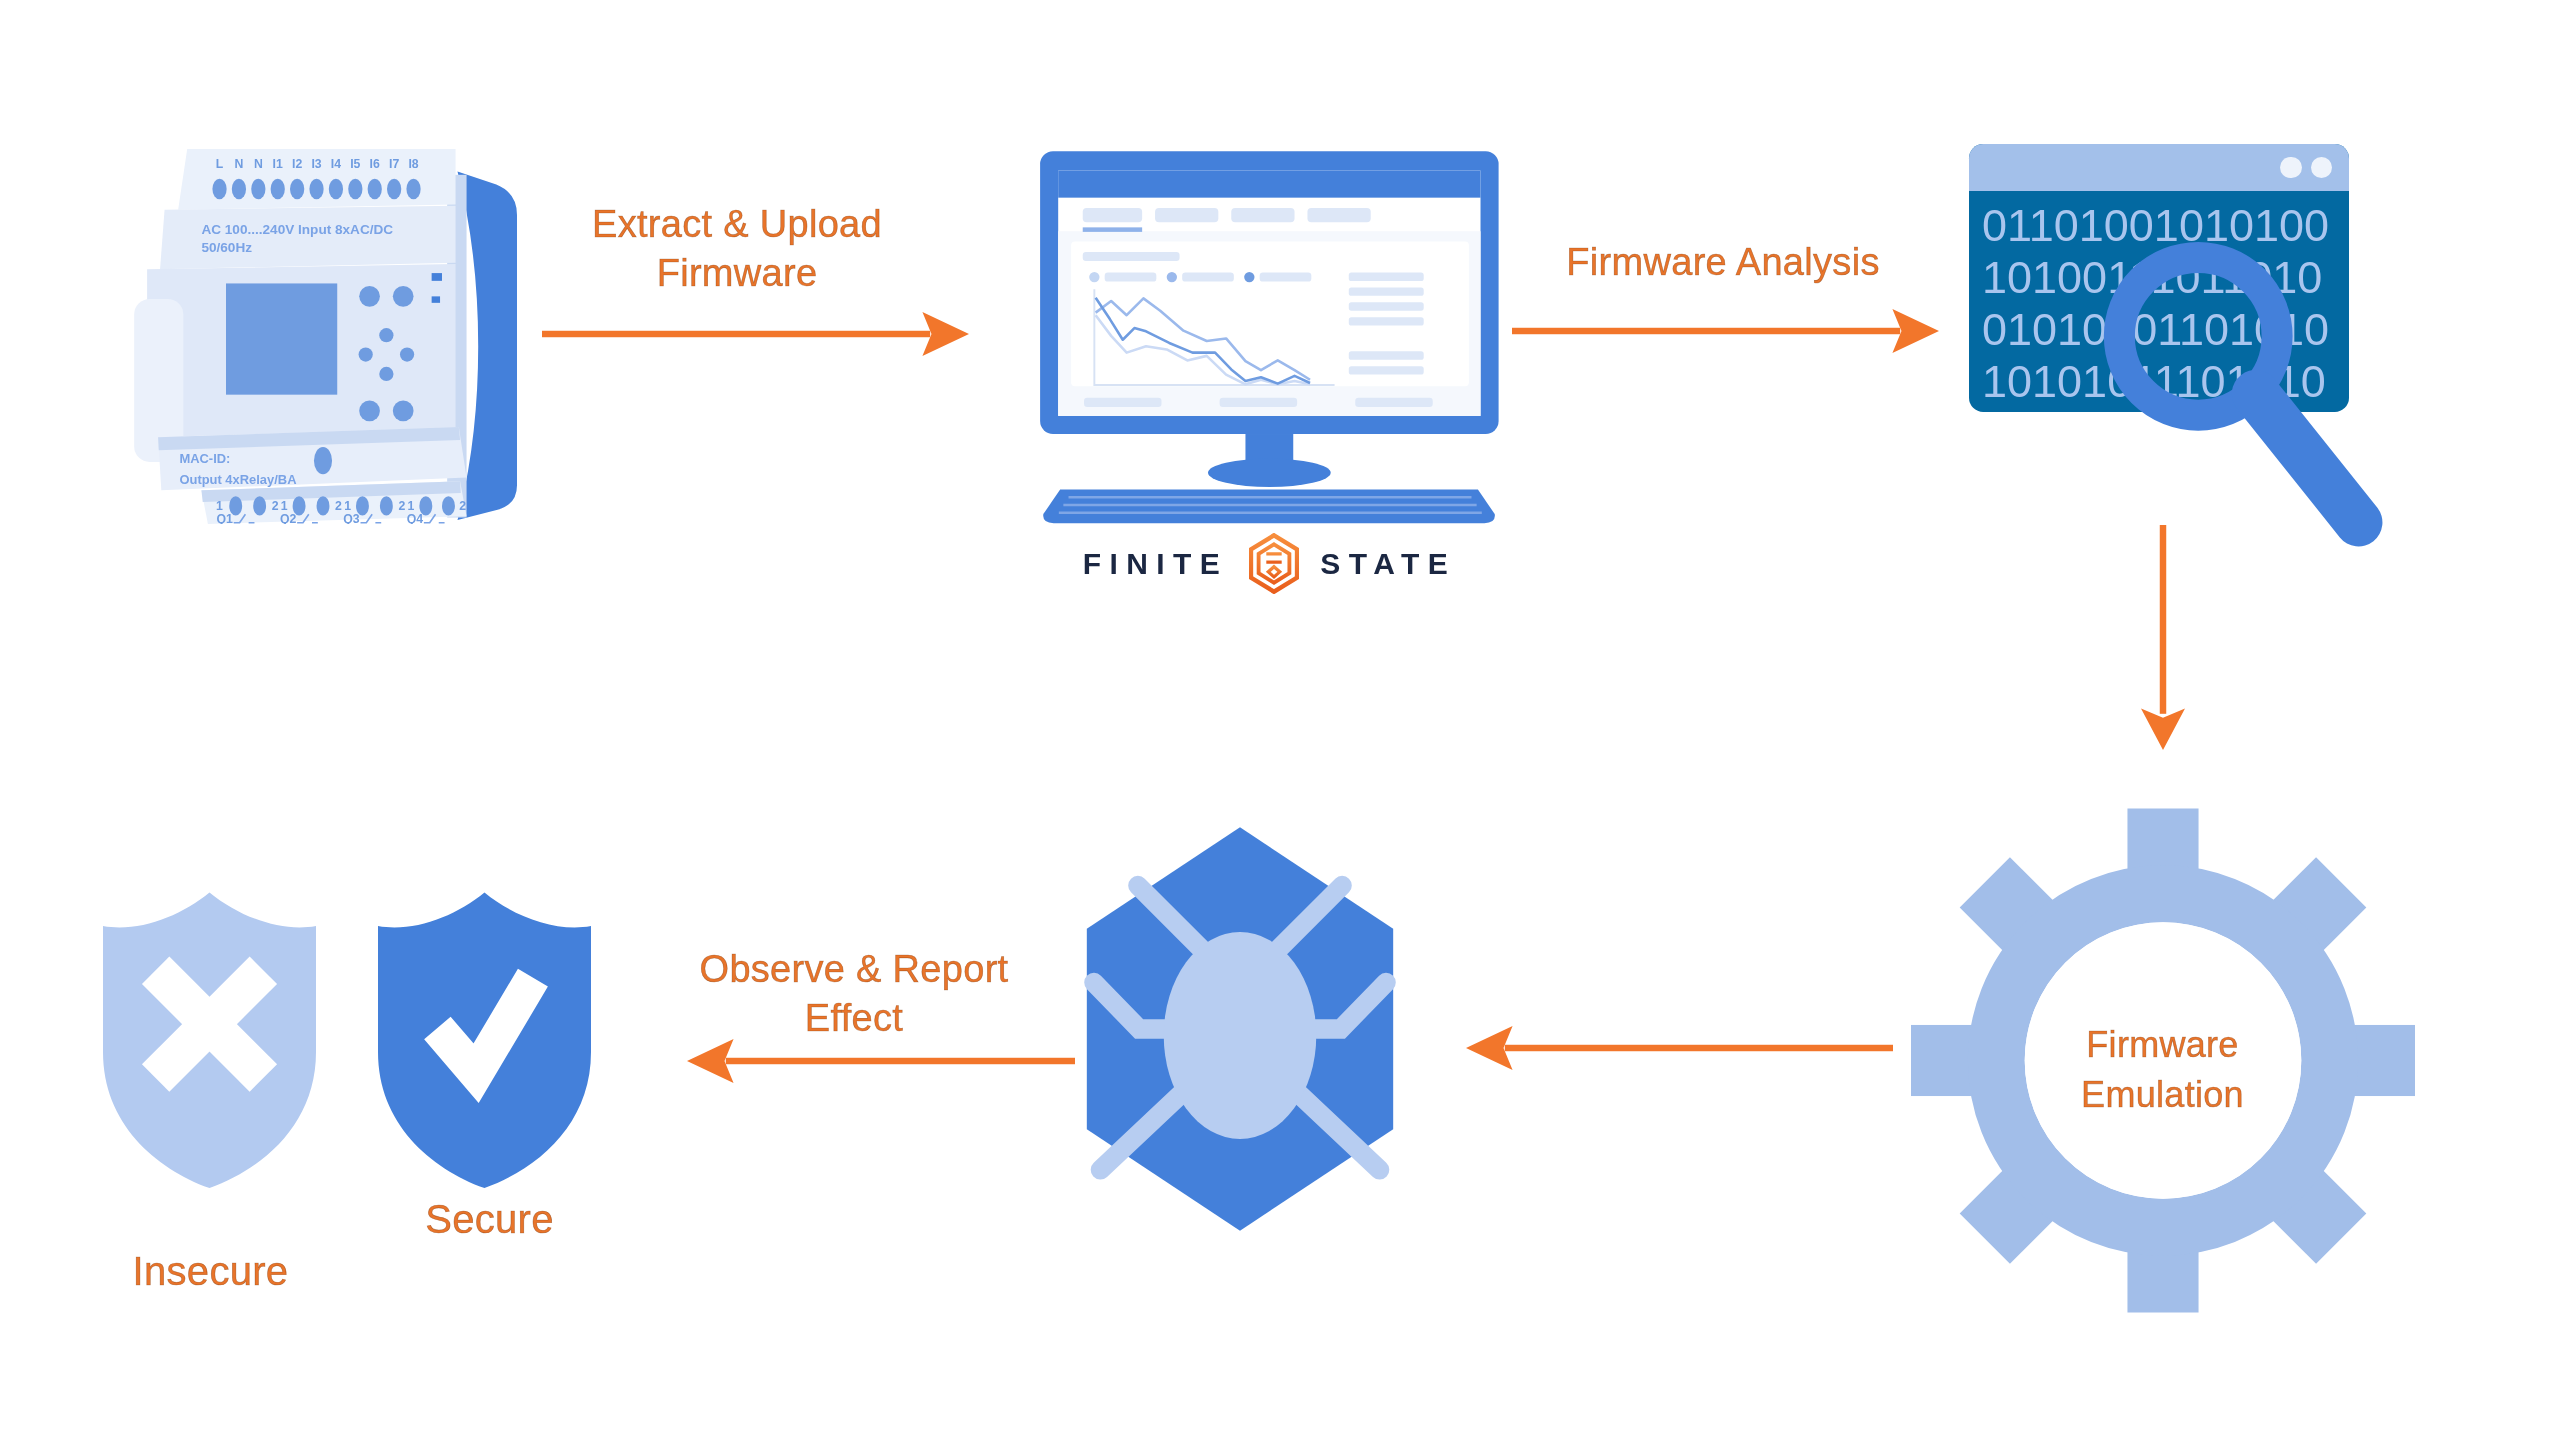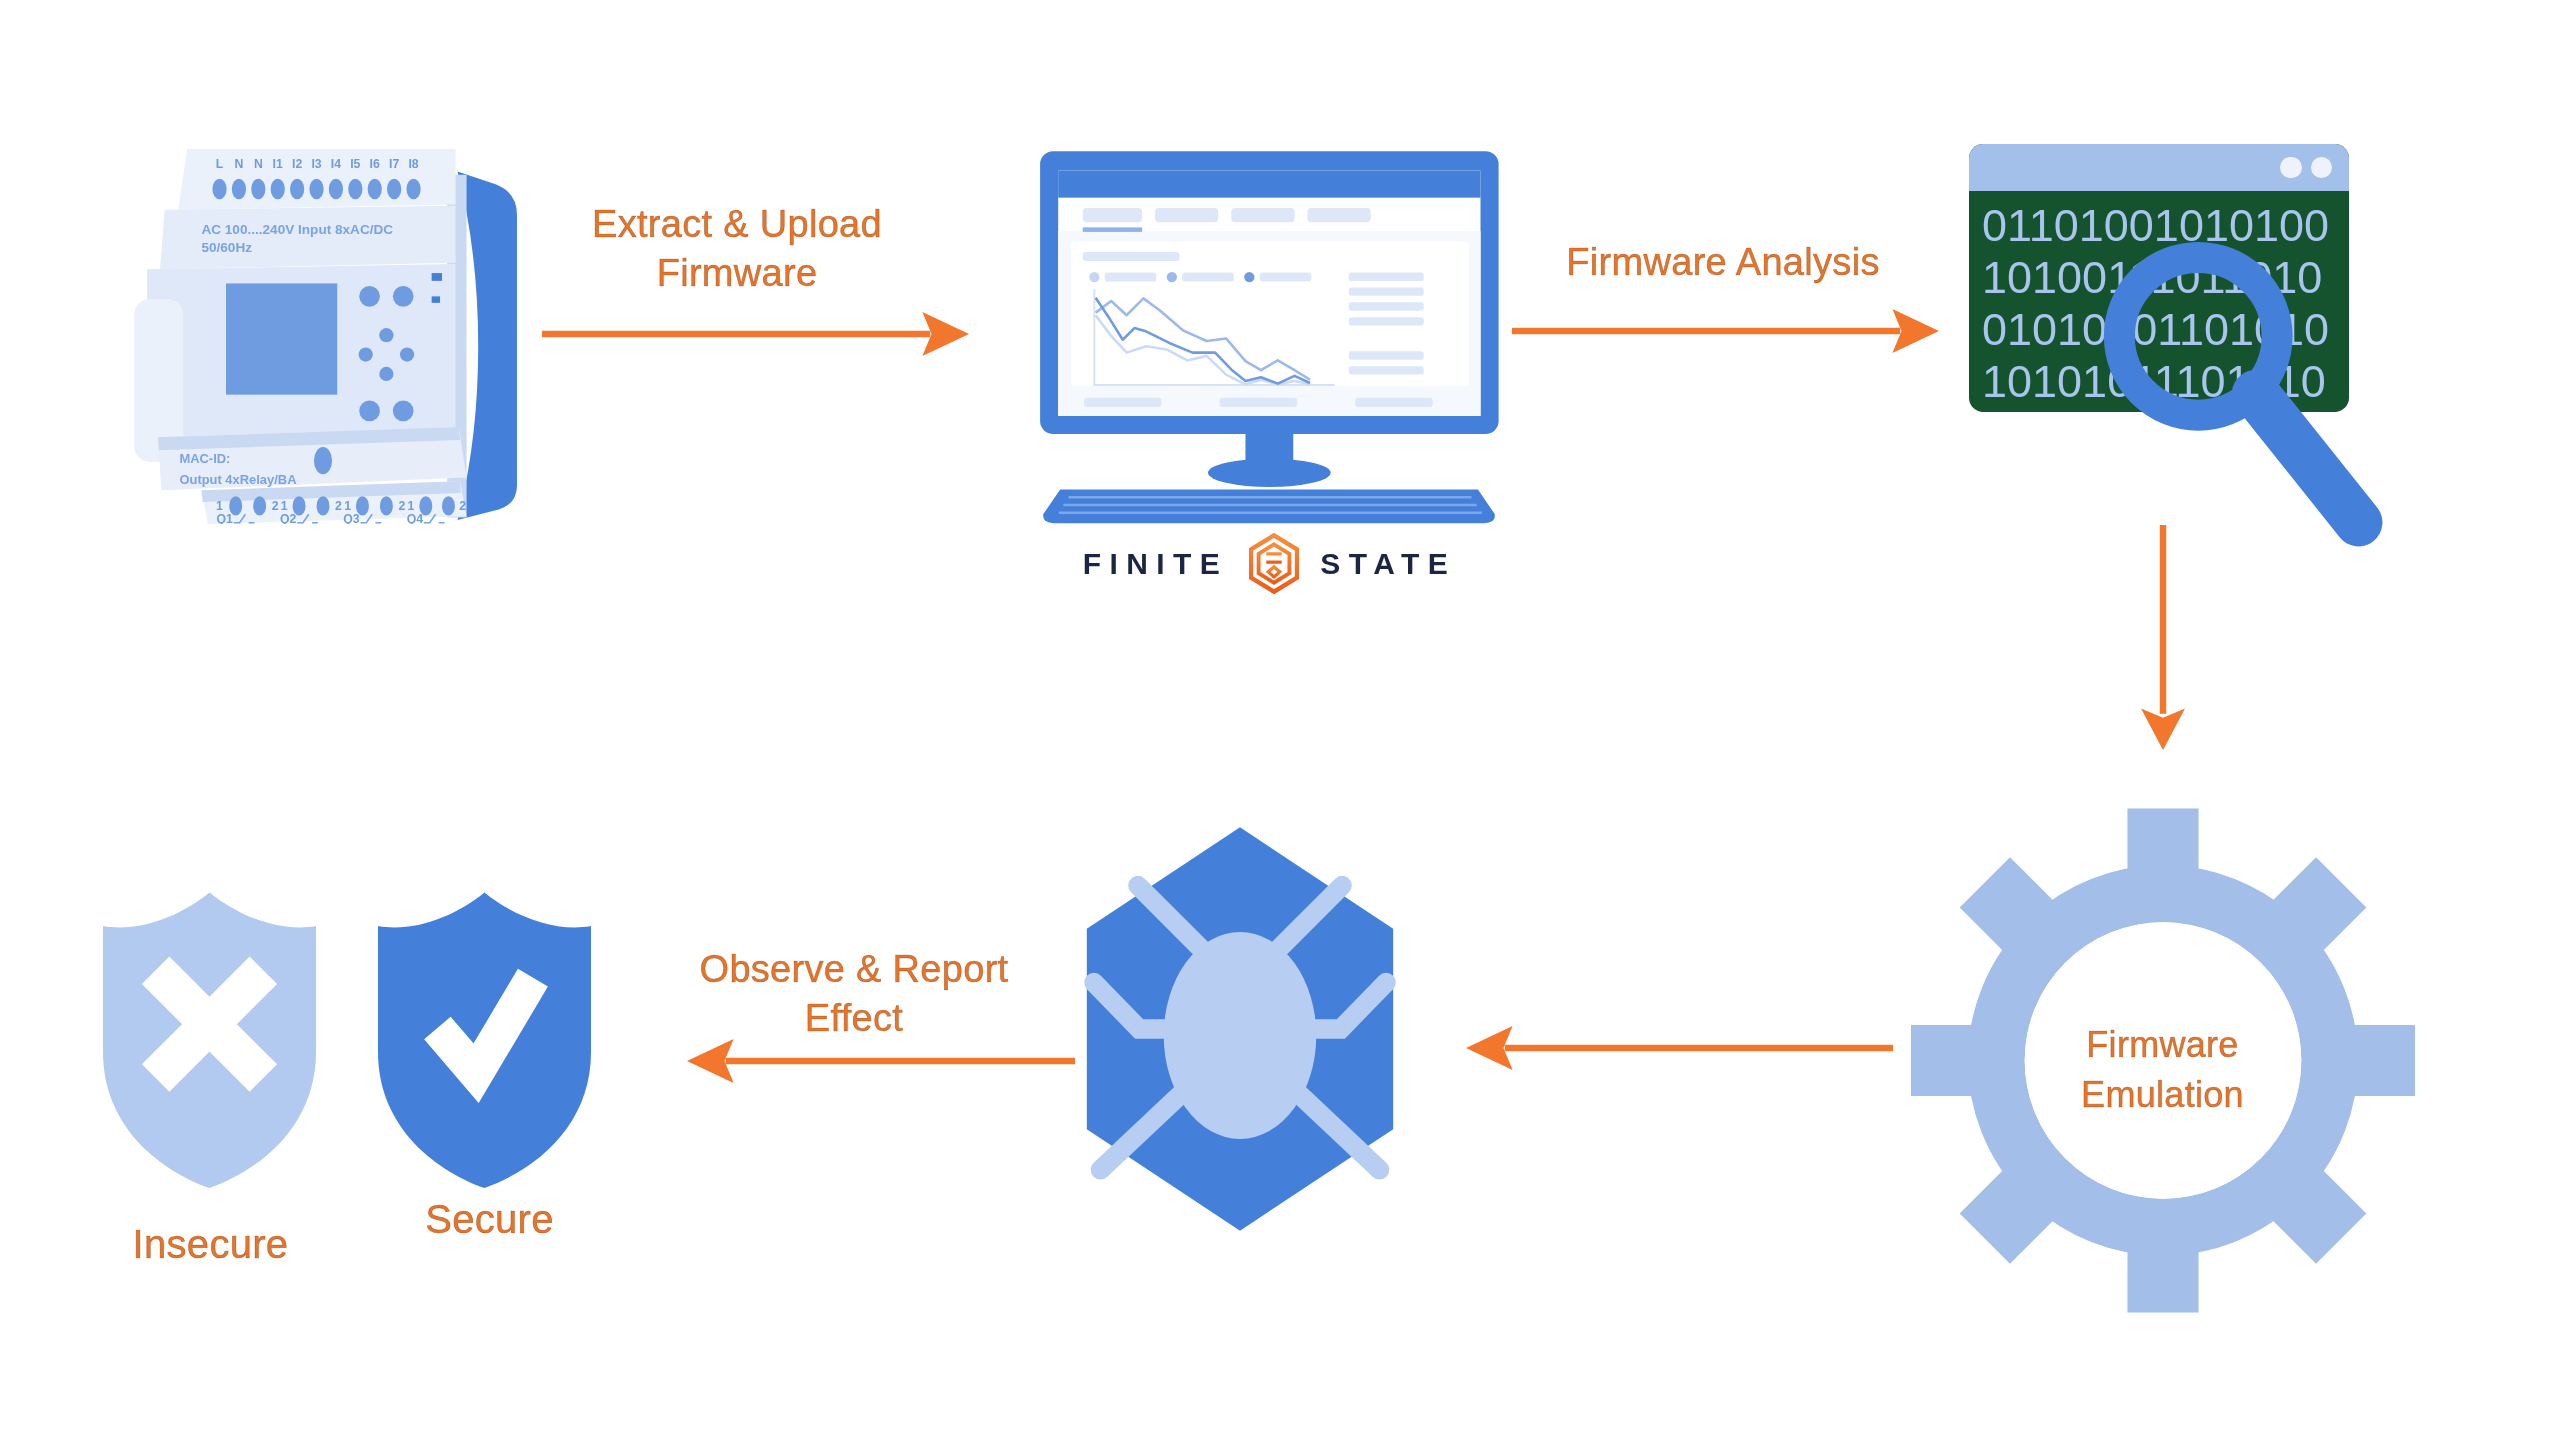--- a/index.html
+++ b/index.html
@@ -3,21 +3,21 @@
 <meta charset="utf-8">
 <style>
   html,body{margin:0;padding:0;background:#ffffff;}
   .canvas{position:relative;width:2576px;height:1455px;background:#ffffff;overflow:hidden;
           font-family:"Liberation Sans",sans-serif;}
   .abs{position:absolute;}
   .flow-label{position:absolute;text-align:center;color:#E8742A;font-size:38px;line-height:49px;
               font-weight:400;letter-spacing:0.3px;-webkit-text-stroke:0.6px rgba(110,45,0,.45);}
   .logo-row{position:absolute;display:flex;align-items:center;justify-content:center;gap:21px;}
   .logo-word{color:#1B2742;font-size:30px;font-weight:700;letter-spacing:8.4px;}
-  .binary-panel{position:absolute;background:#14532d;border-radius:14.2px;}
+  .binary-panel{position:absolute;background:#0369a1;border-radius:14.2px;}
   .bp-header{height:47px;background:#A3C0EA;border-radius:14.2px 14.2px 0 0;display:flex;
              align-items:center;justify-content:flex-end;gap:9px;padding-right:17px;}
   .bp-dot{width:21.3px;height:21.3px;border-radius:50%;background:#EEF3FB;}
   .bp-rows{padding:9px 0 0 13px;color:#A9C5EE;font-size:45px;line-height:52px;font-weight:400;}
   .bp-row{white-space:nowrap;letter-spacing:0;}
 </style>
 </head>
 <body>
 
 <div class="canvas">
@@ -283,21 +283,21 @@
     <g transform="translate(165,212)" fill="#FFFFFF">
       <rect x="-30" y="-118" width="60" height="236" transform="rotate(45)"></rect>
       <rect x="-30" y="-118" width="60" height="236" transform="rotate(-45)"></rect>
     </g>
   </svg>
   <svg class="abs" style="left:378px;top:887px" width="213" height="304" viewBox="0 0 330 470">
     <path d="M0,60 C55,70 120,45 165,8 C210,45 275,70 330,60 L330,255 C330,365 250,435 165,466
              C80,435 0,365 0,255 Z" fill="#4480DA"></path>
     <polyline points="92,218 152,288 240,140" fill="none" stroke="#FFFFFF" stroke-width="54"></polyline>
   </svg>
-  <div class="flow-label" style="left:81px;top:1220px;width:259px;font-size:40px">
+  <div class="flow-label" style="left:81px;top:1247px;width:259px;font-size:40px">
     <div>Insecure</div>
   </div>
   <div class="flow-label" style="left:360px;top:1195px;width:259px;font-size:40px">
     <div>Secure</div>
   </div>
 
 </div>
 
 
 </body></html>

